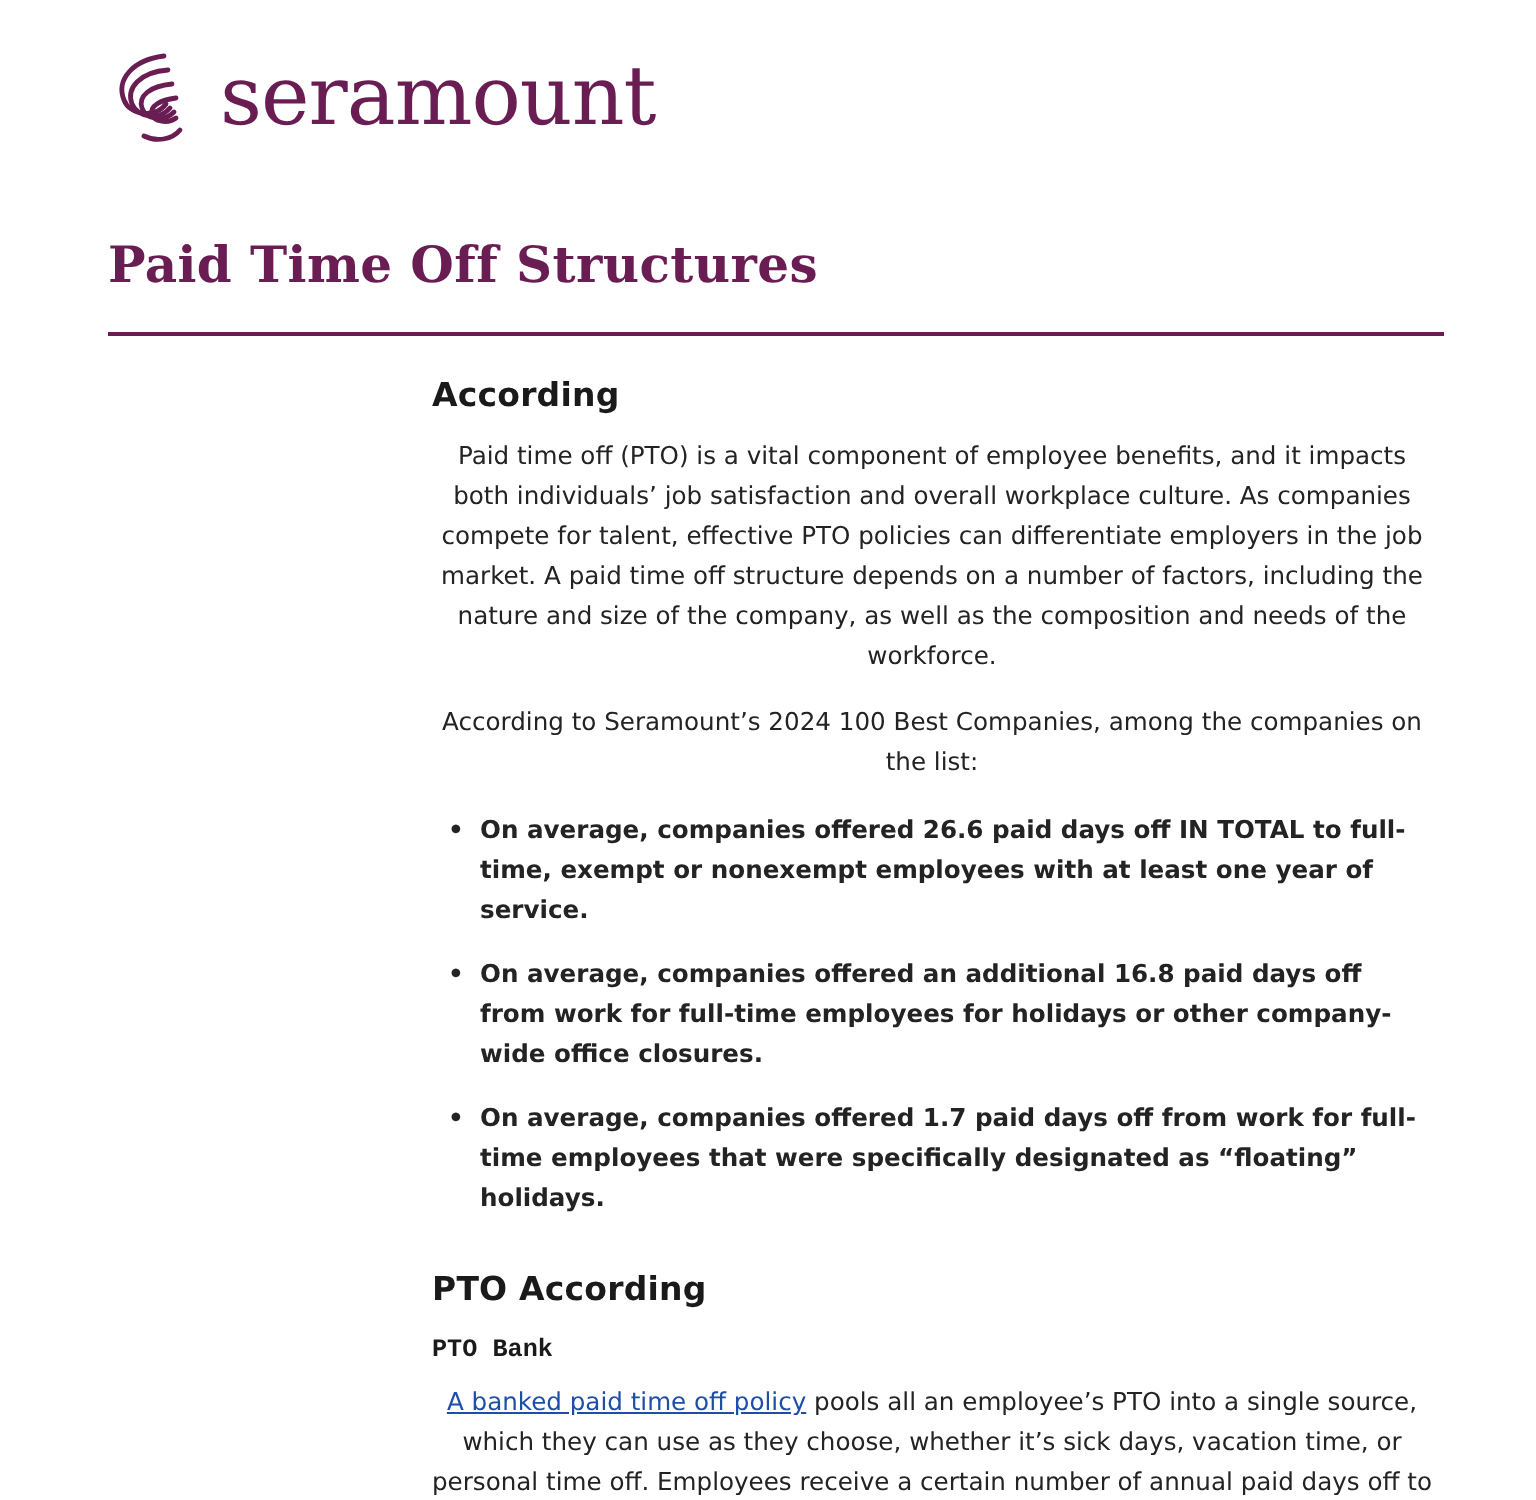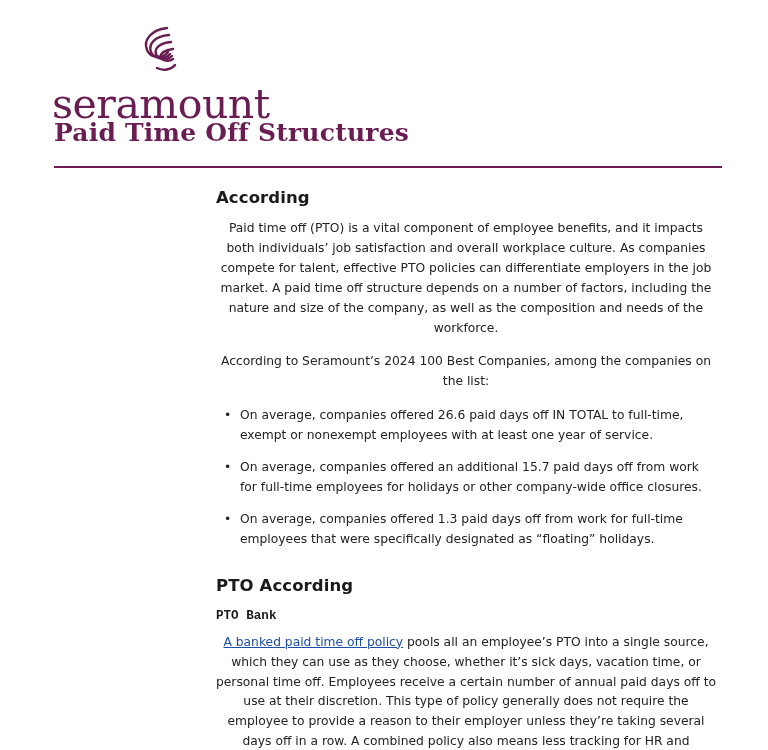--- a/index.html
+++ b/index.html
@@ -22,21 +22,20 @@
   }
 
   
   .logo-block {
     position: absolute;
     left: 52px;
     top: 22px;
     display: flex;
     align-items: center;
     gap: 10px;
-    flex-direction: column;
   }
   .logo-mark {
     width: 48px;
     height: 52px;
     flex: 0 0 auto;
   }
   .logo-text {
     font-family: "DejaVu Serif", serif;
     font-size: 41px;
     letter-spacing: -0.5px;
@@ -94,20 +93,21 @@
     font-size: 12.3px;
     line-height: 1.62;
     margin: 0 0 14px 0;
     color: #232323;
     text-align: center;
   }
   ul.bullets {
     margin: 4px 0 12px 0;
     padding-left: 22px;
     list-style: none;
+    font-weight: bold;
   }
   ul.bullets li {
     position: relative;
     font-size: 12.3px;
     line-height: 1.62;
     margin-bottom: 12px;
     color: #232323;
     padding-left: 2px;
   }
   ul.bullets li::before {
@@ -148,22 +148,22 @@
 
   <div class="content">
 
     <h2 class="section">According</h2>
 
     <p class="body">Paid time off (PTO) is a vital component of employee benefits, and it impacts both individuals’ job satisfaction and overall workplace culture. As companies compete for talent, effective PTO policies can differentiate employers in the job market. A paid time off structure depends on a number of factors, including the nature and size of the company, as well as the composition and needs of the workforce.</p>
     <p class="body">According to Seramount’s 2024 100 Best Companies, among the companies on the list:</p>
 
     <ul class="bullets">
       <li>On average, companies offered 26.6 paid days off IN TOTAL to full-time, exempt or nonexempt employees with at least one year of service.</li>
-      <li>On average, companies offered an additional 15.7 paid days off from work for full-time employees for holidays or other company-wide office closures.</li>
-      <li>On average, companies offered 1.3 paid days off from work for full-time employees that were specifically designated as “floating” holidays.</li>
+      <li>On average, companies offered an additional 16.8 paid days off from work for full-time employees for holidays or other company-wide office closures.</li>
+      <li>On average, companies offered 1.7 paid days off from work for full-time employees that were specifically designated as “floating” holidays.</li>
     </ul>
 
     <h2 class="section spaced">PTO According</h2>
 
     <h3 class="subsection">PTO Bank</h3>
 
     <p class="body"><a class="doclink" href="#">A banked paid time off policy</a><span> pools all an employee’s PTO into a single source, which they can use as they choose, whether it’s sick days, vacation time, or personal time off. Employees receive a certain number of annual paid days off to use at their discretion. This type of policy generally does not require the employee to provide a reason to their employer unless they’re taking several days off in a row. A combined policy also means less tracking for HR and diminishes the need for employees to disclose sick or mental health days.</span></p>
 
   </div>
 

